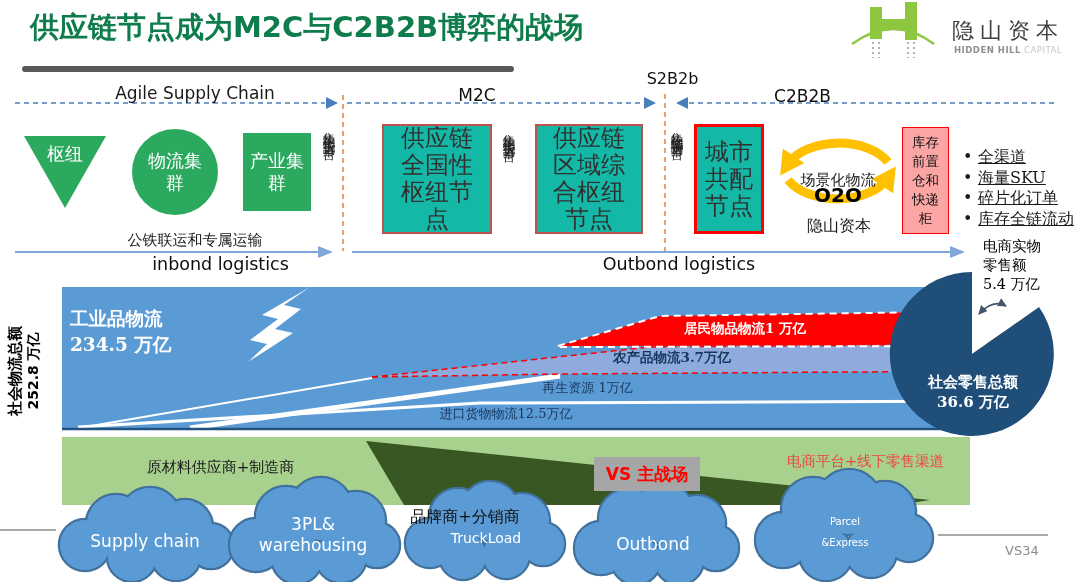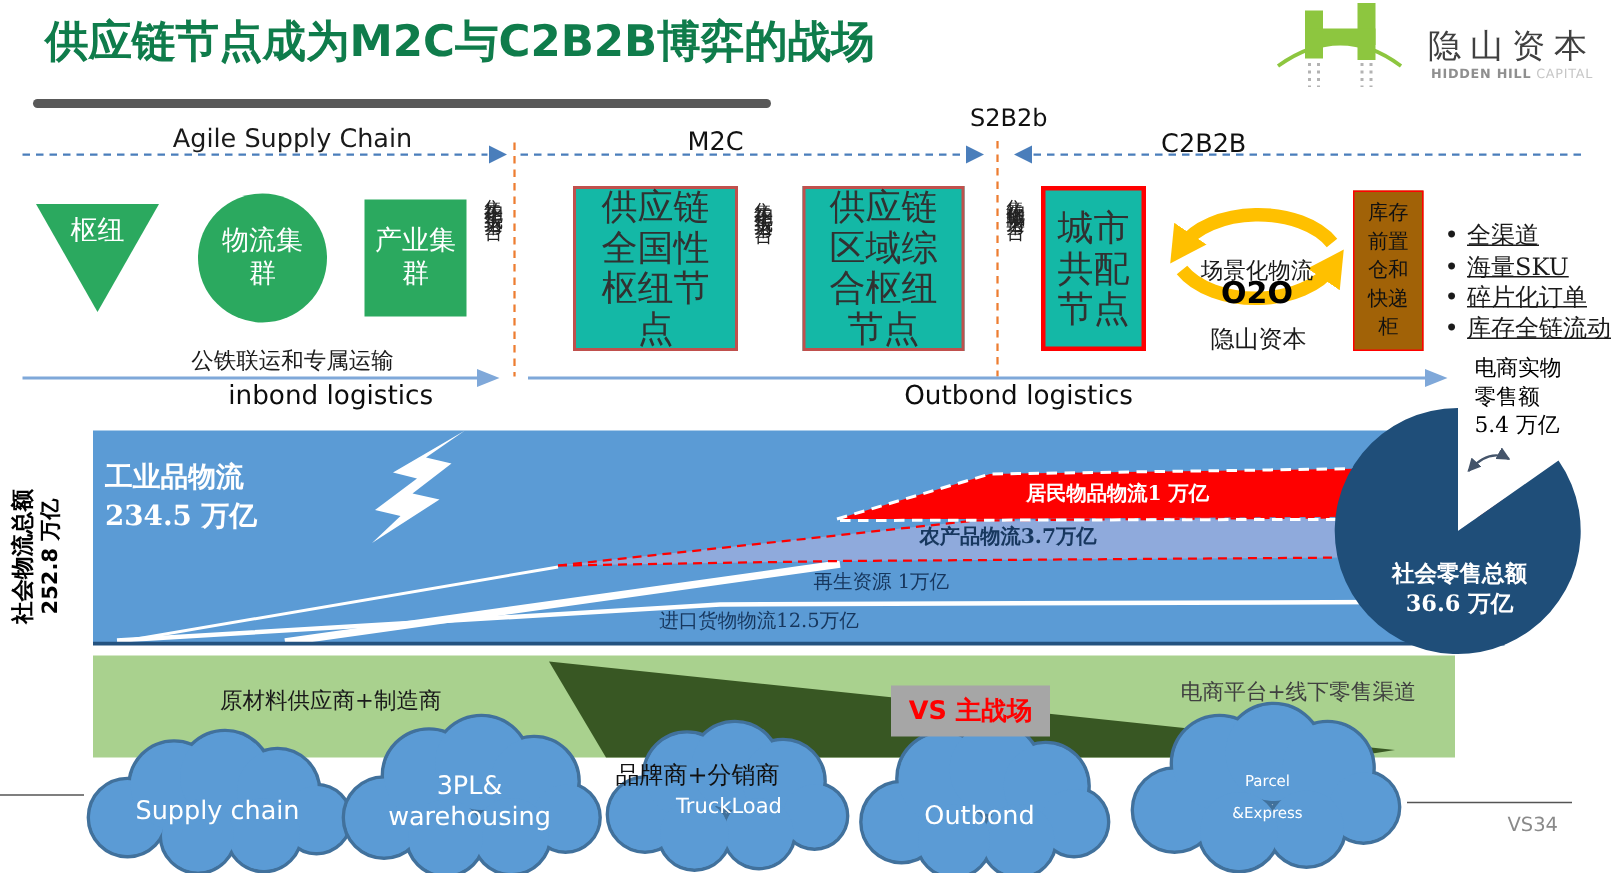--- a/index.html
+++ b/index.html
@@ -237,21 +237,21 @@
 
   <div class="abs serif nodebox" style="left:382px;top:124px;width:110px;height:110px;padding:0 8px;">供应链全国性枢纽节点</div>
   <div class="abs serif nodebox" style="left:535px;top:124px;width:108px;height:110px;padding:0 8px;">供应链区域综合枢纽节点</div>
   <div class="abs serif nodebox" style="left:694px;top:124px;width:70px;height:110px;padding:0 5px;border-width:3px;border-color:#FF0000;">城市共配节点</div>
 
   <div class="abs ctr" style="left:803px;top:143px;width:70px;font-size:20px;font-weight:bold;color:#000;margin-top:40px;">O2O</div>
   <div class="abs ctr serif" style="left:790px;top:171px;width:96px;font-size:15px;color:#1a1a1a;">场景化物流</div>
   <div class="abs ctr serif" style="left:795px;top:216px;width:88px;font-size:16px;color:#1a1a1a;">隐山资本</div>
 
   <div class="abs serif" style="left:902px;top:127px;width:47px;height:107px;box-sizing:border-box;border:1.5px solid #FF0000;
-       background:#a16207;display:flex;align-items:center;text-align:center;font-size:13.5px;line-height:19px;color:#111;padding:0 6px;">库存前置仓和快递柜</div>
+       background:#fca5a5;display:flex;align-items:center;text-align:center;font-size:13.5px;line-height:19px;color:#111;padding:0 6px;">库存前置仓和快递柜</div>
 
   <ul id="bullet-list" class="abs serif" style="left:963px;top:147px;width:118px;">
     <li>全渠道</li>
     <li>海量SKU</li>
     <li>碎片化订单</li>
     <li>库存全链流动</li>
   </ul>
 
   <div class="abs ctr" style="left:103px;top:254px;width:235px;font-size:17.5px;color:#0d0d0d;">inbond logistics</div>
   <div class="abs ctr" style="left:594px;top:254px;width:170px;font-size:17.5px;color:#0d0d0d;">Outbond logistics</div>
@@ -278,21 +278,21 @@
 
   <div class="abs ctr serif" style="left:898px;top:372px;width:150px;font-size:15px;font-weight:bold;line-height:20px;color:#fff;">
     <div>社会零售总额</div>
     <div>36.6 万亿</div>
   </div>
 
   <div class="abs ctr serif" style="left:108px;top:458px;width:225px;font-size:15px;color:#1a1a1a;">原材料供应商+制造商</div>
   <div class="abs ctr serif" style="left:400px;top:467px;width:130px;font-size:16px;color:#111;margin-top:40px;">品牌商+分销商</div>
   <div class="abs ctr" style="left:594px;top:457px;width:106px;height:34px;line-height:34px;background:#A6A6A6;
        font-size:17px;font-weight:bold;color:#FF0000;">VS 主战场</div>
-  <div class="abs ctr serif" style="left:758px;top:452px;width:215px;font-size:14.5px;color:#404040;">电商平台+线下零售渠道</div>
+  <div class="abs ctr serif" style="left:758px;top:452px;width:215px;font-size:14.5px;color:#ef4444;">电商平台+线下零售渠道</div>
 
   <div class="abs cloud-label" style="left:85px;top:531px;width:120px;font-size:17px;">Supply chain</div>
   <div class="abs cloud-label" style="left:253px;top:514px;width:120px;font-size:17px;line-height:21px;">
     <div>3PL&amp;</div>
     <div>warehousing</div>
   </div>
   <div class="abs cloud-label" style="left:430px;top:530px;width:112px;font-size:14px;">TruckLoad</div>
   <div class="abs cloud-label" style="left:598px;top:534px;width:110px;font-size:17px;">Outbond</div>
   <div class="abs cloud-label" style="left:785px;top:511px;width:120px;font-size:10px;line-height:21px;">
     <div>Parcel</div>

